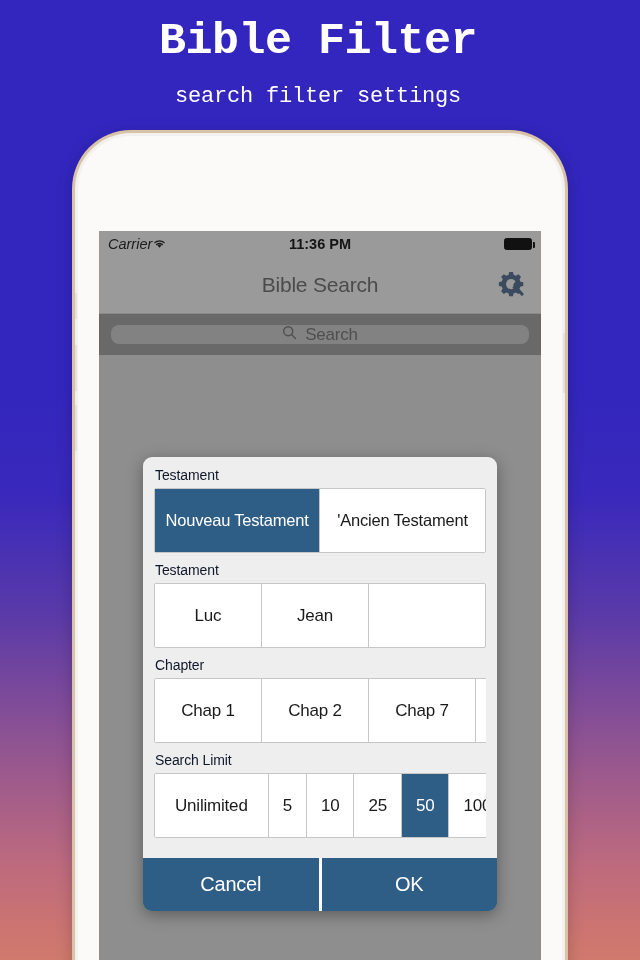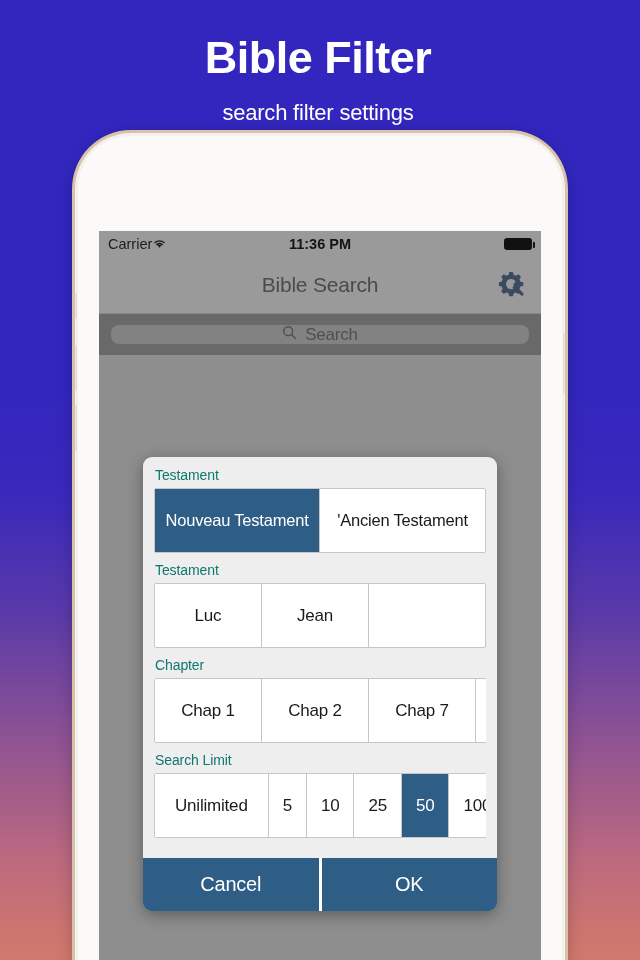--- a/index.html
+++ b/index.html
@@ -23,21 +23,22 @@
         #cc7571 97%,
         #d07a6d 100%);
     position: relative;
   }
 
   
   .promo-header {
     position: absolute;
     top: 0; left: 0; right: 4px;
     text-align: center;
-    padding-top: 32px;
+    padding-top: 16px;
+    font-family: Liberation Mono, monospace;
   }
   .promo-title {
     color: #ffffff;
     font-size: 45px;
     font-weight: bold;
     letter-spacing: -0.5px;
     line-height: 1.15;
   }
   .promo-sub {
     color: #ffffff;
@@ -125,21 +126,21 @@
   .status-bar {
     height: 26px;
     background: #9a9a9a;
     display: flex;
     align-items: center;
     padding: 0 9px;
     font-size: 14.5px;
     color: #1d1d1d;
     position: relative;
   }
-  .status-left { display: flex; align-items: center; gap: 0; }
+  .status-left { display: flex; align-items: center; gap: 0; font-style: italic; }
   .status-carrier { font-size: 14.5px; color: #1c1c1c; }
   .wifi-icon { display: block; }
   .status-time {
     position: absolute;
     left: 0; right: 0;
     text-align: center;
     font-size: 14.5px;
     font-weight: bold;
     color: #141414;
     pointer-events: none;
@@ -225,21 +226,21 @@
     background: #eeeeee;
     border-radius: 9px;
     box-shadow: 0 4px 16px rgba(0,0,0,0.35);
     overflow: hidden;
   }
   .dialog-body {
     padding: 10px 11px 11px 11px;
   }
   .section-label {
     font-size: 14px;
-    color: #0f766e;
+    color: #0f172a;
     letter-spacing: -0.1px;
     margin-bottom: 5px;
     padding-left: 1px;
   }
 
   .seg-wrap {
     overflow: hidden;
     margin-bottom: 9px;
   }
   .seg {

